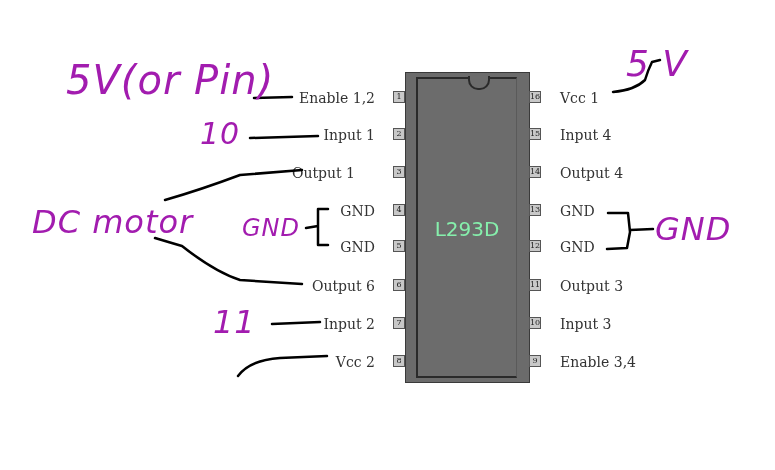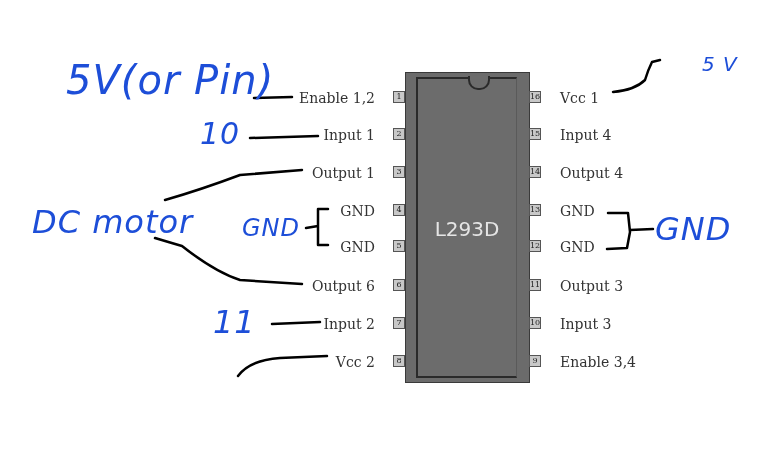--- a/index.html
+++ b/index.html
@@ -6,28 +6,28 @@
   body { width: 775px; height: 470px; position: relative; overflow: hidden; }
   #stage { position: absolute; left: 0; top: 0; width: 775px; height: 470px; }
   .chip-body { position: absolute; left: 405px; top: 72px; width: 125px; height: 311px;
     background: #6b6b6b; border: 1px solid #3a3a3a; box-sizing: border-box; }
   .chip-inner { position: absolute; left: 10px; top: 4px; width: 101px; height: 301px;
     border-left: 2px solid #2a2a2a; border-top: 2px solid #2a2a2a; border-bottom: 2px solid #2a2a2a;
     border-right: 1px solid #5a5a5a; box-sizing: border-box; background: #6c6c6c; }
   .notch { position: absolute; left: 50px; top: -3px; width: 18px; height: 12px;
     border: 2px solid #2a2a2a; border-top: none; border-radius: 0 0 10px 10px; background: #6c6c6c; }
   .chip-label { position: absolute; left: 0; right: 0; top: 138px; text-align: center;
-    color: #e5e5e5; font-family: "DejaVu Sans", sans-serif; font-size: 20px; }
+    color: #86efac; font-family: "DejaVu Sans", sans-serif; font-size: 20px; }
   .pin-box { position: absolute; width: 12px; height: 12px; background: #c8c8c8;
     border: 1px solid #555; box-sizing: border-box; font-family: "DejaVu Serif", serif;
     font-size: 8px; line-height: 10px; text-align: center; color: #222; }
   .pin-label { position: absolute; font-family: "DejaVu Serif", "Liberation Serif", serif;
     font-size: 14px; color: #333; white-space: nowrap; line-height: 16px; }
   .pin-label.left { text-align: left; }
-  .note { position: absolute; font-family: "DejaVu Sans", sans-serif; color: #1d4ed8;
+  .note { position: absolute; font-family: "DejaVu Sans", sans-serif; color: #a21caf;
     white-space: nowrap; font-style: italic; letter-spacing: 1px; text-align: center; }
   svg.ink { position: absolute; left: 0; top: 0; }
   svg.ink path { fill: none; stroke: #000; stroke-width: 2.5; stroke-linecap: round; stroke-linejoin: round; }
 </style>
 </head>
 <body>
 
 <div id="stage">
 
   <div class="chip-body">
@@ -41,21 +41,21 @@
   <div class="pin-box" style="left:393px;top:128px">2</div>
   <div class="pin-box" style="left:393px;top:166px">3</div>
   <div class="pin-box" style="left:393px;top:204px">4</div>
   <div class="pin-box" style="left:393px;top:240px">5</div>
   <div class="pin-box" style="left:393px;top:279px">6</div>
   <div class="pin-box" style="left:393px;top:317px">7</div>
   <div class="pin-box" style="left:393px;top:355px">8</div>
 
   <div class="pin-label left" style="right:400px;top:90px">Enable 1,2</div>
   <div class="pin-label left" style="right:400px;top:127px">Input 1</div>
-  <div class="pin-label left" style="right:400px;top:165px">Output 1</div>
+  <div class="pin-label left" style="right:420px;top:165px">Output 1</div>
   <div class="pin-label left" style="right:400px;top:203px">GND</div>
   <div class="pin-label left" style="right:400px;top:239px">GND</div>
   <div class="pin-label left" style="right:400px;top:278px">Output 6</div>
   <div class="pin-label left" style="right:400px;top:316px">Input 2</div>
   <div class="pin-label left" style="right:400px;top:354px">Vcc 2</div>
 
   <div class="pin-box" style="left:529px;top:91px">16</div>
   <div class="pin-box" style="left:529px;top:128px">15</div>
   <div class="pin-box" style="left:529px;top:166px">14</div>
   <div class="pin-box" style="left:529px;top:204px">13</div>
@@ -83,16 +83,16 @@
     <path d="M238 376 Q250 360 280 358 L327 356"></path>
     <path d="M613 92 Q635 90 645 80 Q648 70 652 62 L660 60"></path>
     <path d="M608 213 L628 213 L630 232 L627 248 L607 249 M630 230 L653 229"></path>
   </svg>
 
   <div class="note" style="left:66px;top:56px;font-size:40px;line-height:48px">5V(or Pin)</div>
   <div class="note" style="left:200px;top:116px;font-size:30px;line-height:36px">10</div>
   <div class="note" style="left:32px;top:203px;font-size:32px;line-height:38px">DC motor</div>
   <div class="note" style="left:242px;top:213px;font-size:24px;line-height:30px">GND</div>
   <div class="note" style="left:213px;top:303px;font-size:32px;line-height:38px">11</div>
-  <div class="note" style="left:702px;top:46px;font-size:20px;line-height:36px">5 V</div>
+  <div class="note" style="left:626px;top:46px;font-size:36px;line-height:36px">5 V</div>
   <div class="note" style="left:655px;top:210px;font-size:32px;line-height:38px">GND</div>
 
 </div>
 
 </body></html>

